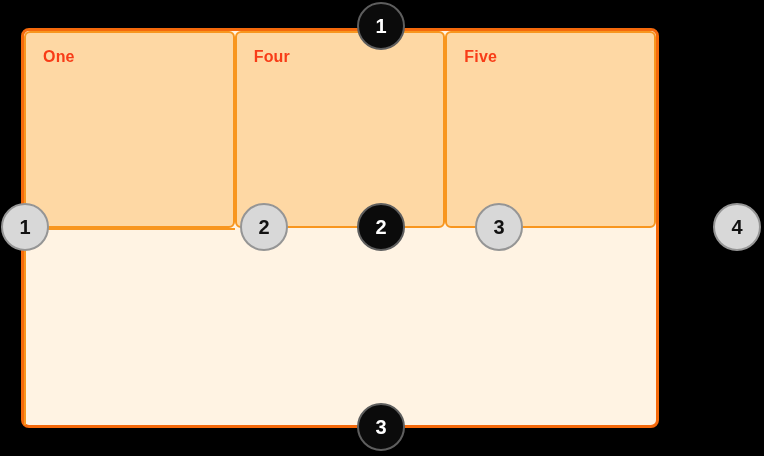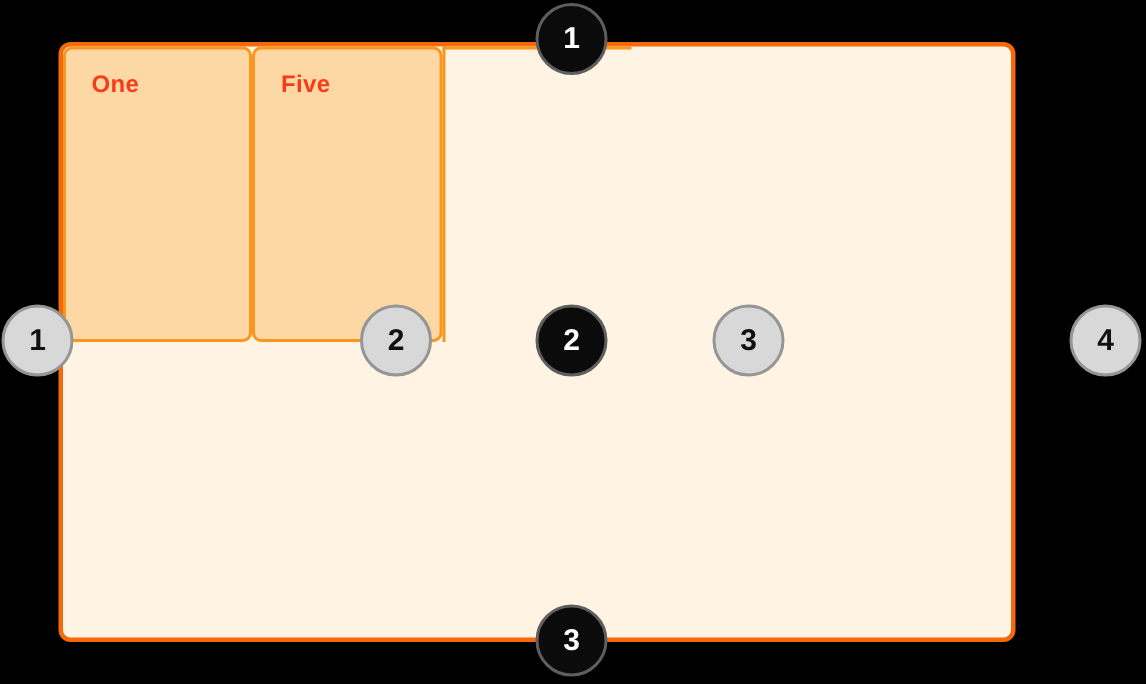--- a/index.html
+++ b/index.html
@@ -13,30 +13,30 @@
     font-family: "Liberation Sans", sans-serif;
     overflow: hidden;
   }
   .stage {
     position: relative;
     width: 764px;
     height: 456px;
   }
   .grid-container {
     position: absolute;
-    left: 39px;
+    left: 21px;
     top: 28px;
     width: 638px;
     height: 400px;
     box-sizing: border-box;
     background: var(--container_bg, #FFF3E3);
     border: 3px solid var(--container_border, #F5690B);
     border-radius: 8px;
     display: grid;
-    grid-template-columns: repeat(5, 1fr);
+    grid-template-columns: repeat(3, 1fr);
     grid-template-rows: 1fr 1fr;
   }
   .grid-cell {
     box-sizing: border-box;
     background: var(--cell_bg, #FED8A4);
     border: 2px solid var(--cell_border, #F8961F);
     border-radius: 6px;
     padding: 15px 17px;
   }
   .grid-cell.empty {
@@ -89,20 +89,23 @@
 </head>
 <body>
 
 <div class="stage">
 
   <div class="grid-container">
     <div class="grid-cell">
       <span class="cell-label">One</span>
     </div>
     <div class="grid-cell">
+      <span class="cell-label">Four</span>
+    </div>
+    <div class="grid-cell">
       <span class="cell-label">Five</span>
     </div>
     <div class="grid-cell empty"></div>
   </div>
 
   <div class="badge row-badge r1">1</div>
   <div class="badge row-badge r2">2</div>
   <div class="badge row-badge r3">3</div>
 
   <div class="badge col-badge c1">1</div>

